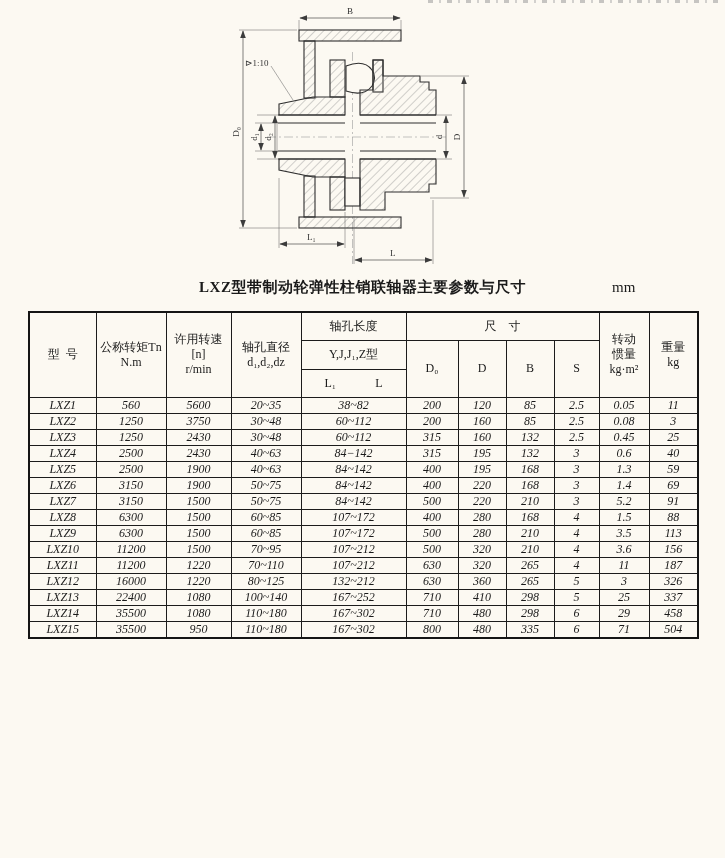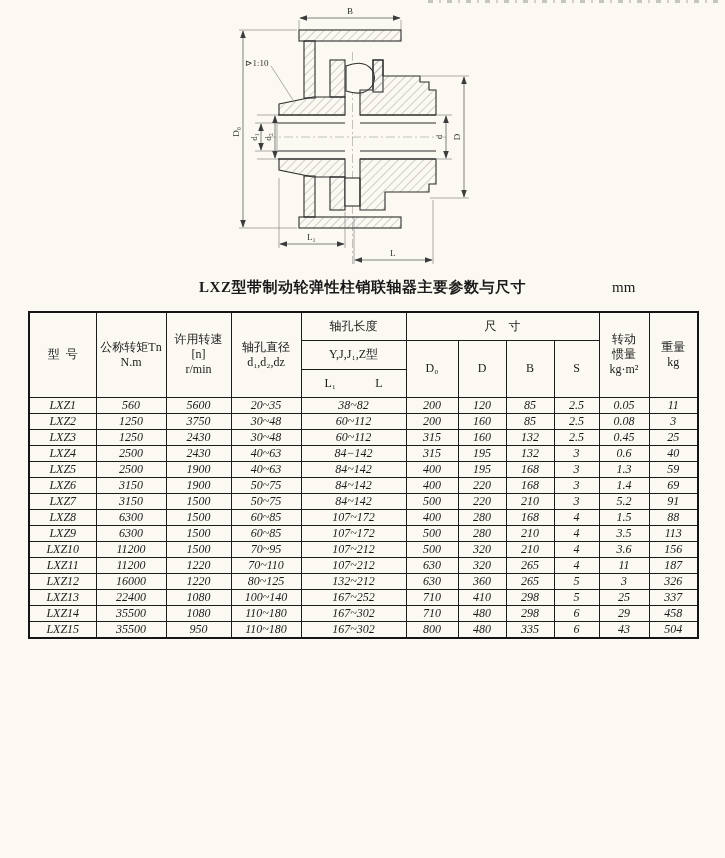--- a/index.html
+++ b/index.html
@@ -387,21 +387,21 @@
           <tr>
             <td>LXZ15</td>
             <td>35500</td>
             <td>950</td>
             <td>110~180</td>
             <td>167~302</td>
             <td>800</td>
             <td>480</td>
             <td>335</td>
             <td>6</td>
-            <td>43</td>
+            <td>71</td>
             <td>504</td>
           </tr>
         </tbody>
     </table>
   </div>
 
 
 </div>
 
 </body></html>

